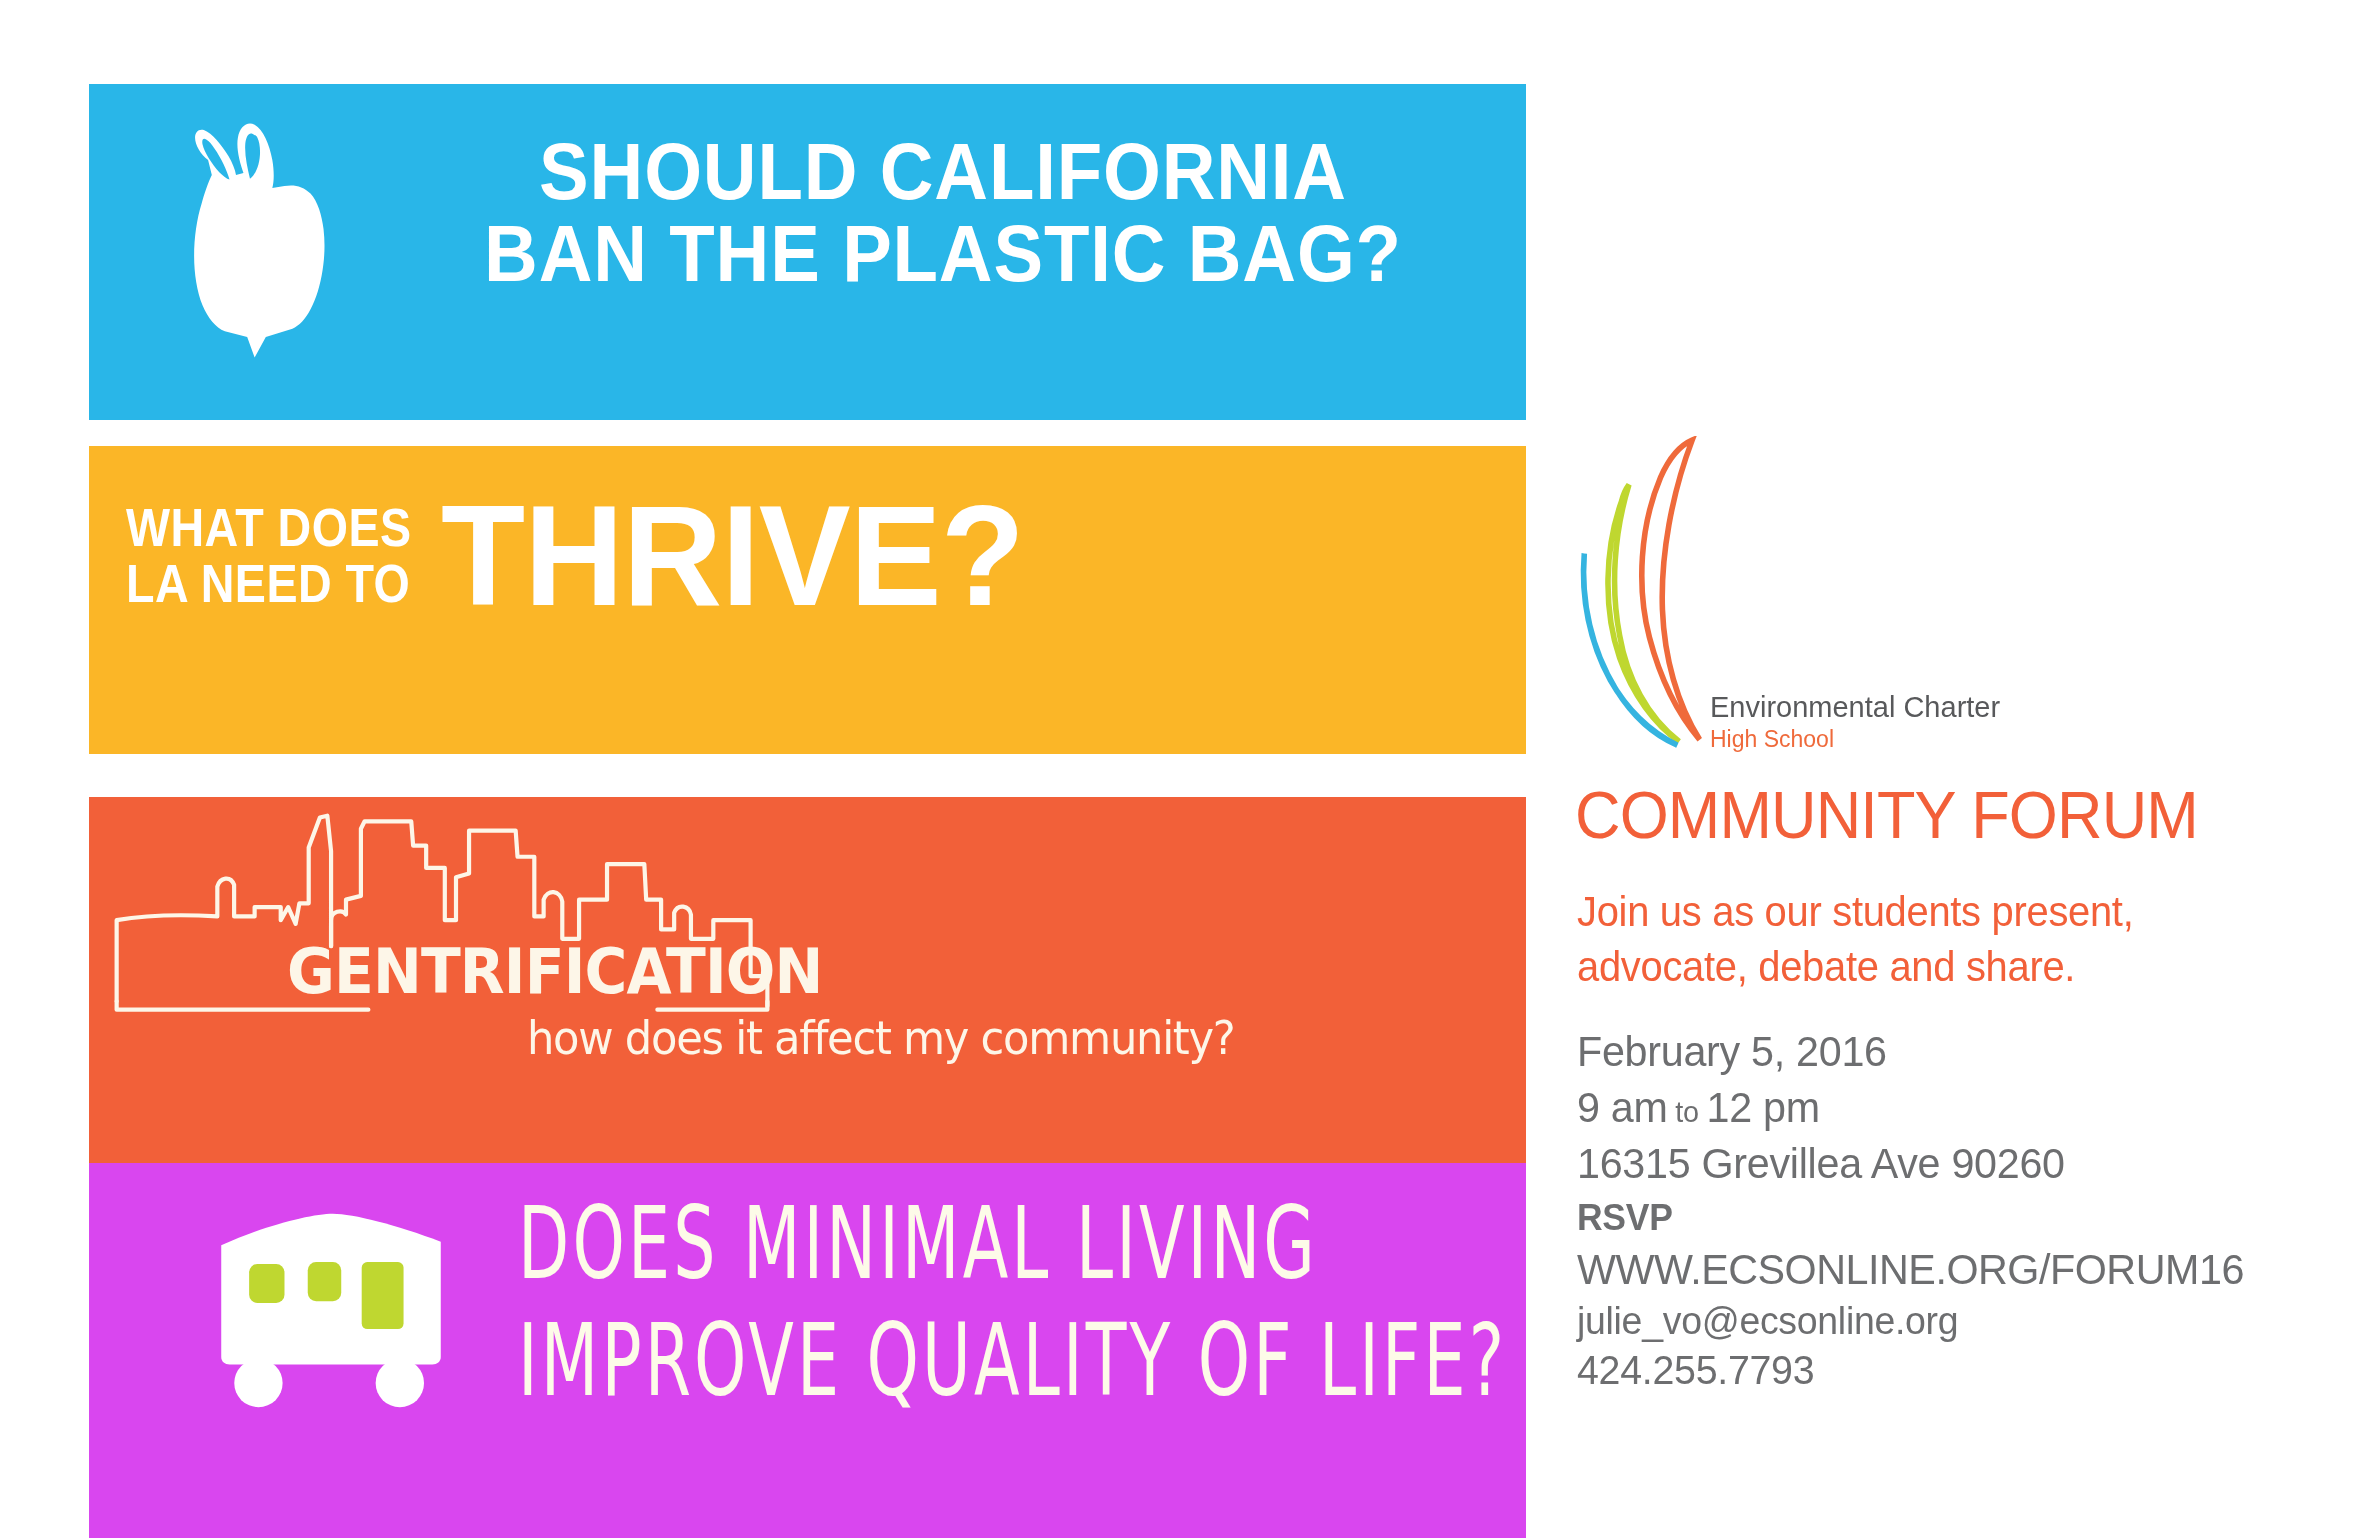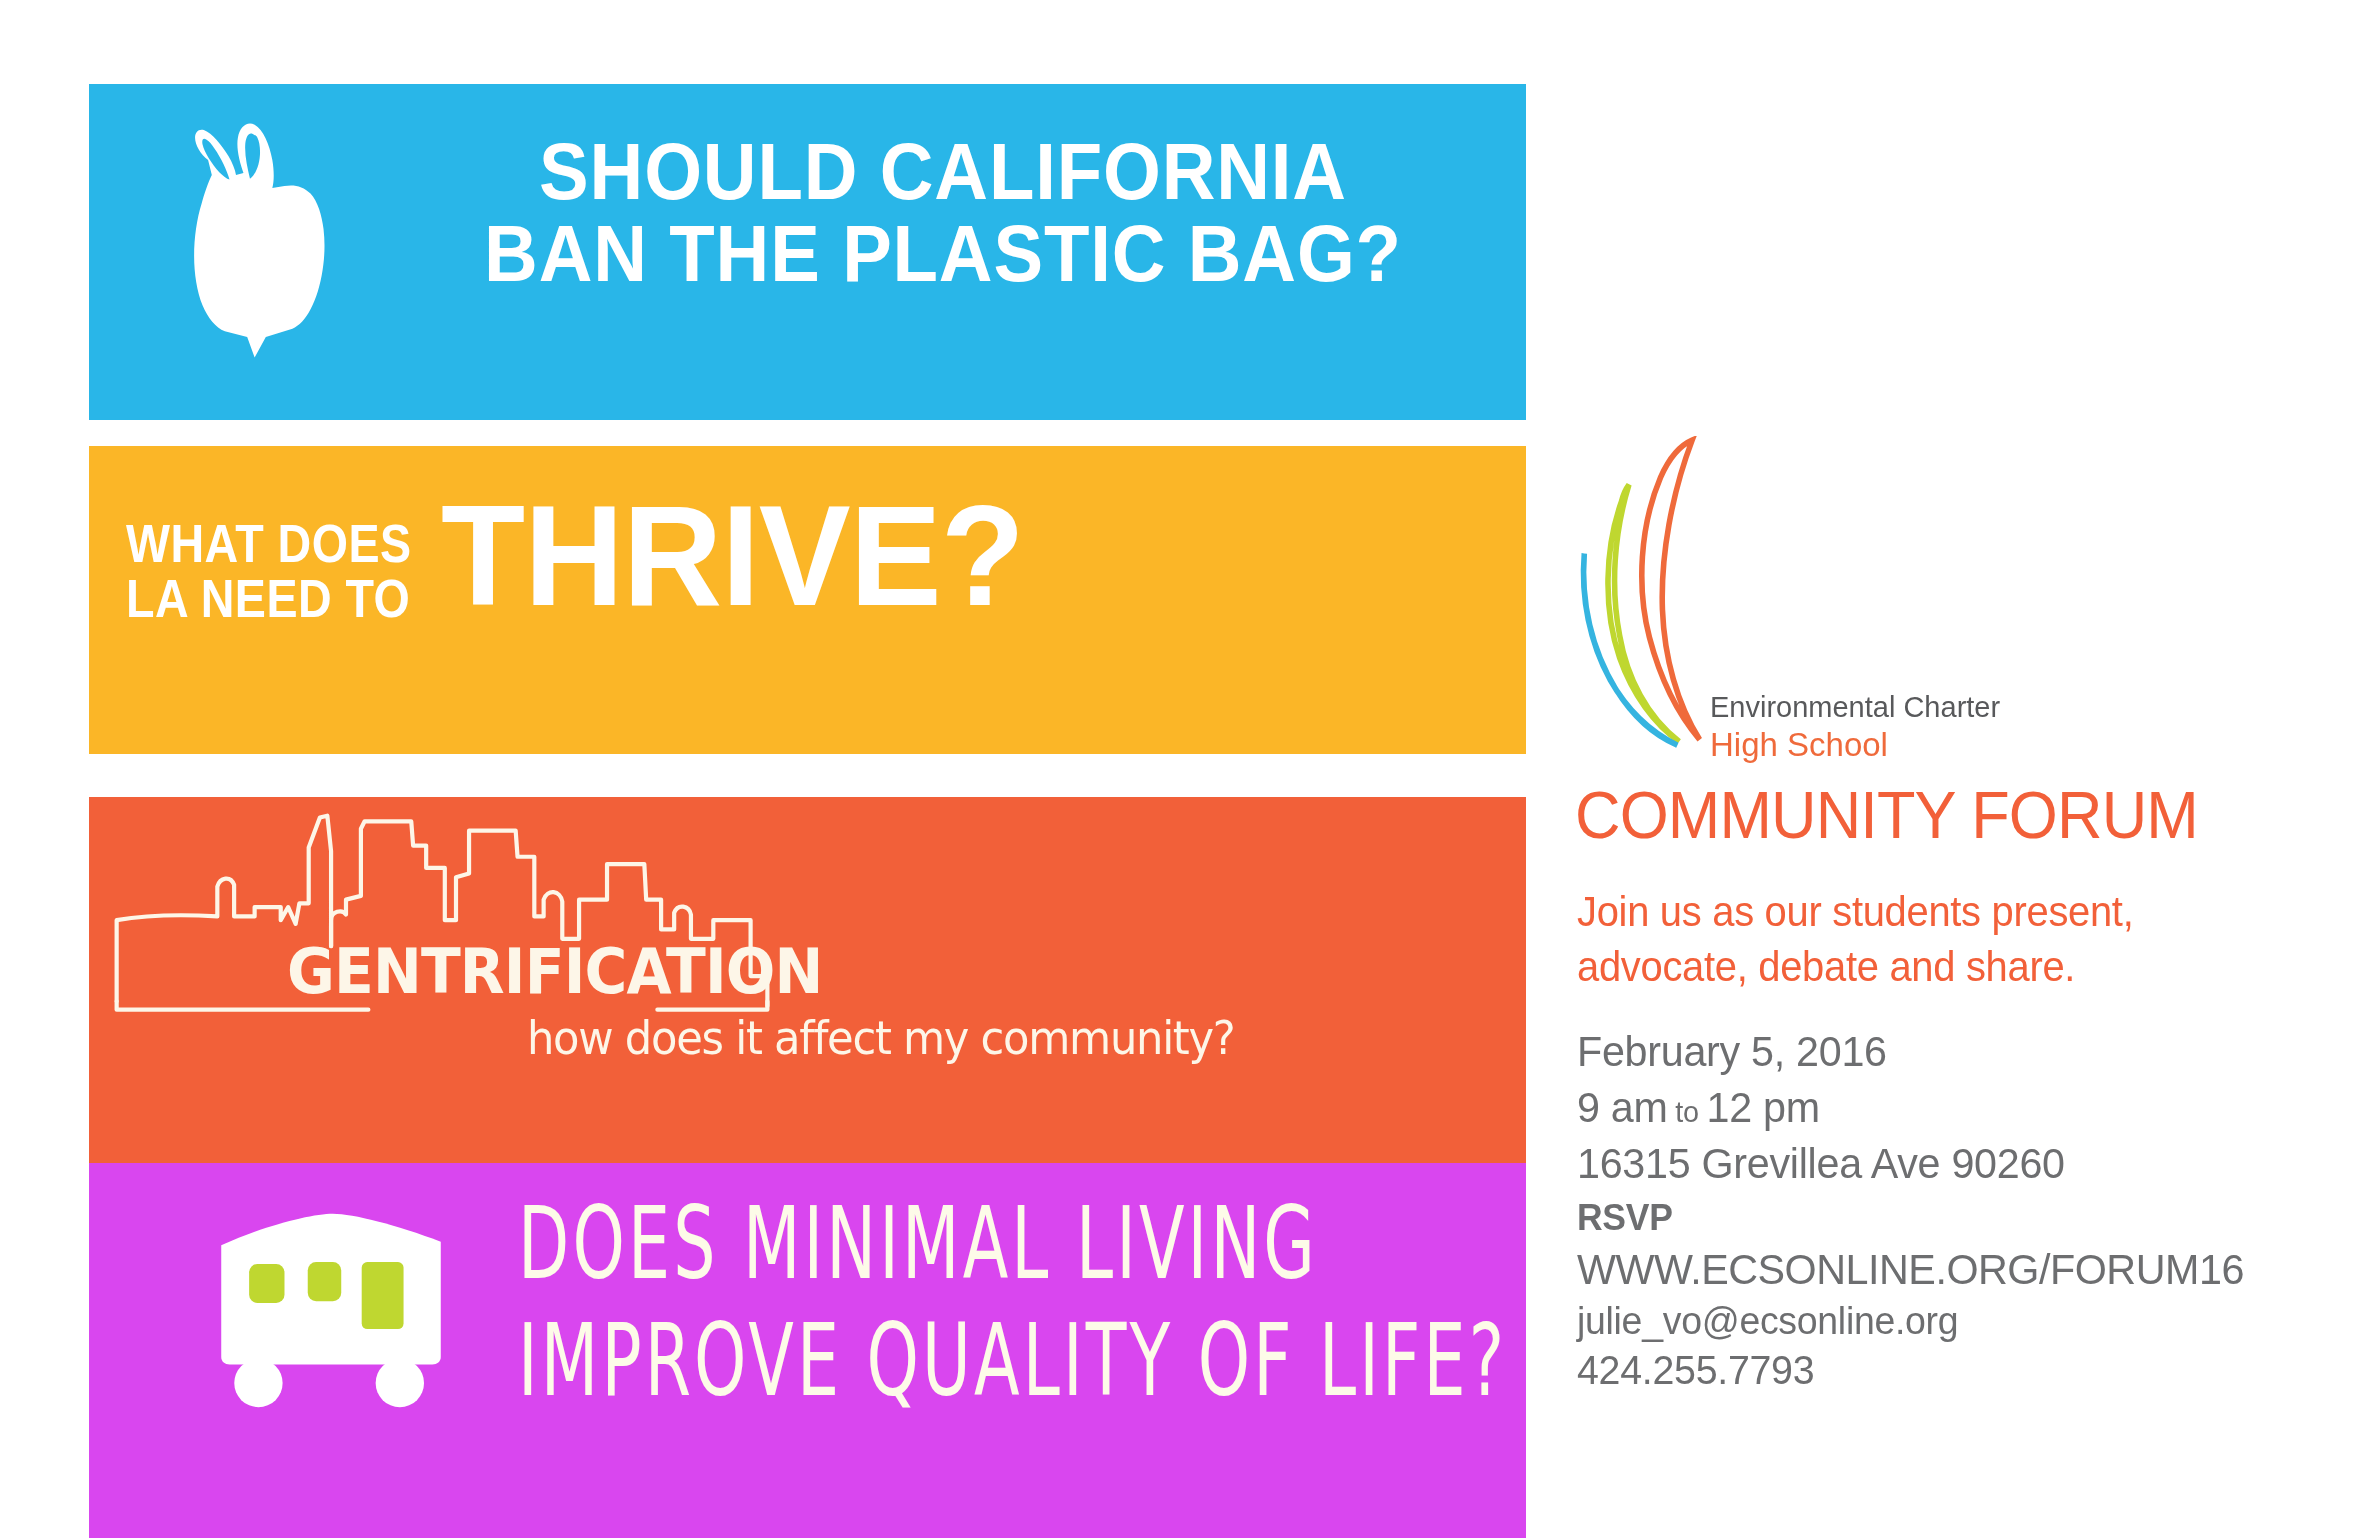--- a/index.html
+++ b/index.html
@@ -61,21 +61,21 @@
   }
   .blue-text .line { display: block; white-space: nowrap; }
 
   
   .yellow-inner {
     position: absolute;
     left: 37px;
     top: 39px;
     right: 56px;
     display: flex;
-    align-items: flex-end;
+    align-items: center;
   }
   .yellow-small {
     color: #ffffff;
     font-family: "Liberation Sans Narrow", "Liberation Sans", sans-serif;
     font-weight: bold;
     font-size: 53px;
     line-height: 1.05;
     letter-spacing: 0.5px;
     transform: scaleX(0.88);
     transform-origin: left center;
@@ -184,21 +184,21 @@
   }
   .logo-line1 {
     font-family: "Liberation Sans", sans-serif;
     font-size: 29px;
     color: #58595b;
     letter-spacing: 0px;
     white-space: nowrap;
   }
   .logo-line2 {
     font-family: "Liberation Sans", sans-serif;
-    font-size: 33px;
+    font-size: 23px;
     color: #ef6a3b;
     letter-spacing: 0px;
     white-space: nowrap;
   }
 
   .forum-title {
     position: absolute;
     left: 0;
     top: 781px;
     color: #f26039;

